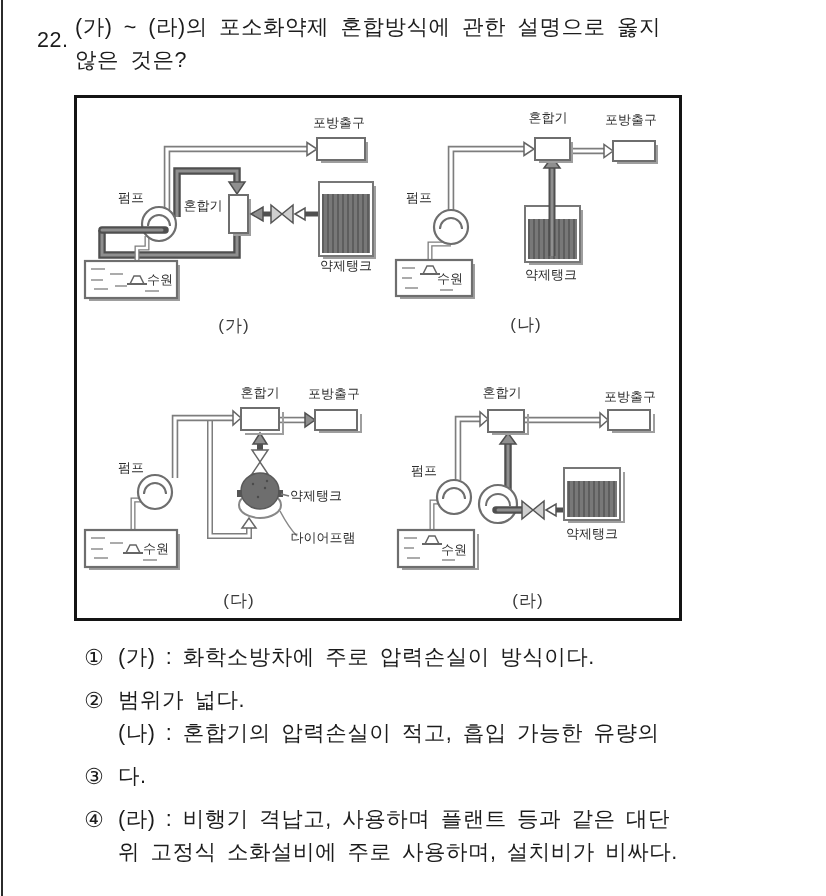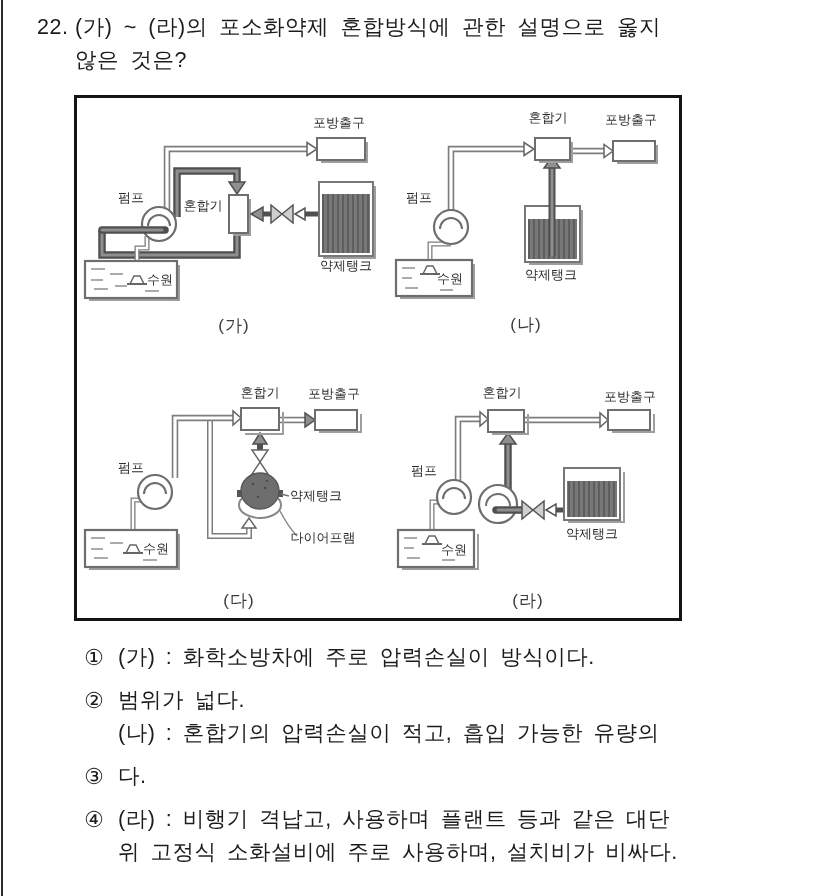--- a/index.html
+++ b/index.html
@@ -3,21 +3,21 @@
 <meta charset="utf-8">
 <style>
   html,body{margin:0;padding:0;}
   body{
     width:826px;height:896px;background:#ffffff;position:relative;overflow:hidden;
     font-family:"Liberation Sans","DejaVu Sans",sans-serif;color:#1c1c1c;
   }
   .col-rule{position:absolute;left:1px;top:0;width:2px;height:896px;background:#2b2b2b;}
   .question{position:absolute;left:37px;top:11px;width:772px;display:flex;
     font-size:21.5px;line-height:33px;letter-spacing:0.5px;}
-  .qnum{width:38px;flex:none;}
+  .qnum{width:38px;flex:none;margin-top:13px;}
   .qtext div{word-spacing:5px;}
   .figure{position:absolute;left:74px;top:95px;width:608px;height:526px;
     border:3px solid #141414;box-sizing:border-box;background:#fff;
     display:grid;grid-template-columns:301px 301px;grid-template-rows:252px 268px;}
   .figure svg{display:block;}
   svg text{font-family:"Liberation Sans","DejaVu Sans",sans-serif;fill:#2c2c2c;}
   .lbl{font-size:13px;text-anchor:middle;}
   .cap{font-size:17px;text-anchor:middle;letter-spacing:1px;fill:#3a3a3a;}
   .options{position:absolute;left:84px;top:641px;width:726px;font-size:21.5px;}
   .option{display:flex;margin-bottom:10px;}

